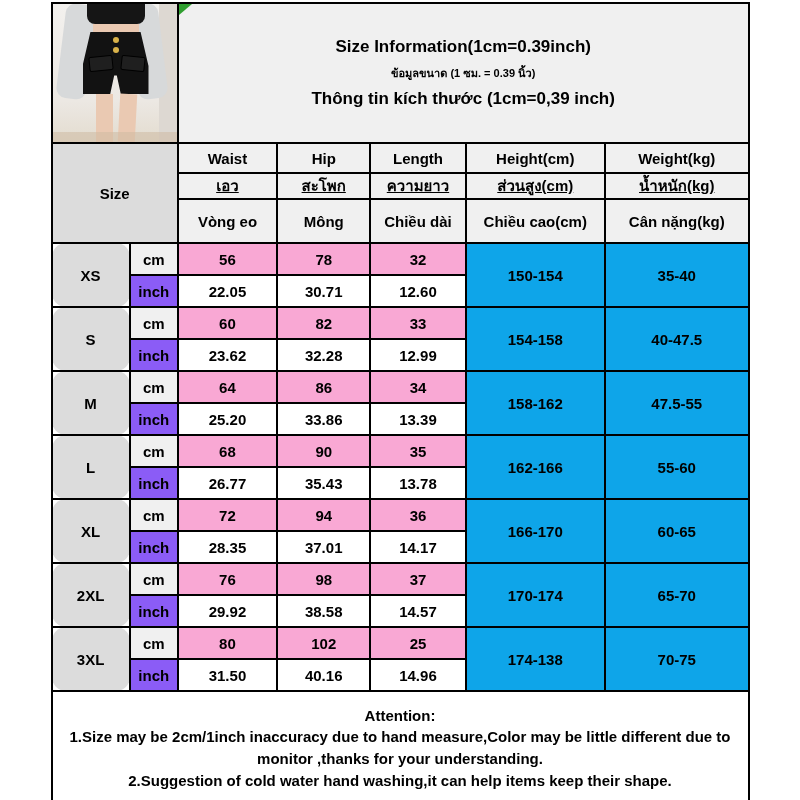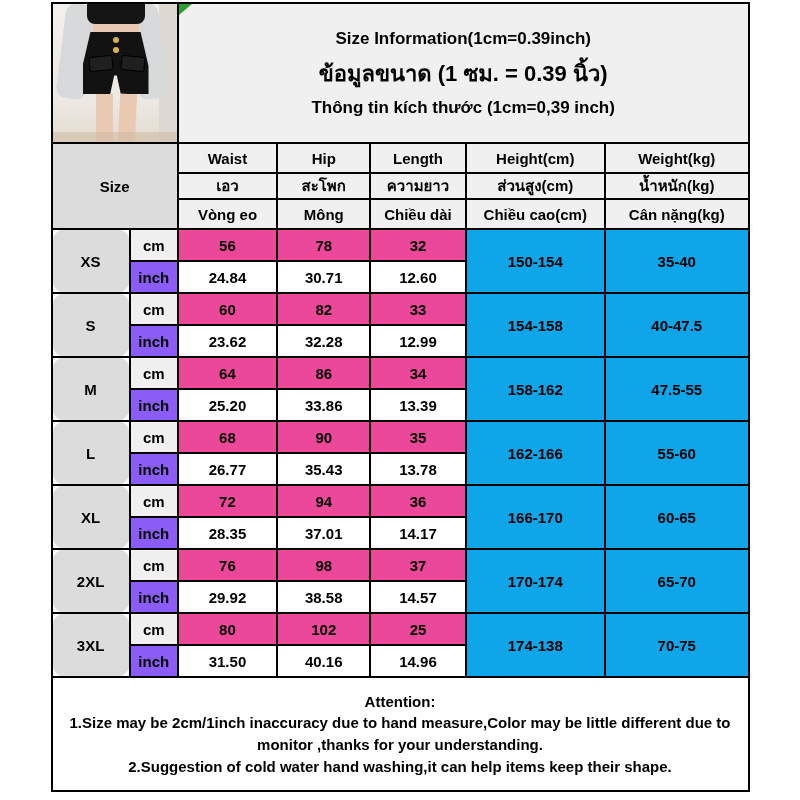--- a/index.html
+++ b/index.html
@@ -28,33 +28,33 @@
   .col-unit{width:48px;}
   .col-waist{width:99px;}
   .col-hip{width:93px;}
   .col-length{width:95px;}
   .col-height{width:139px;}
   .col-weight{width:143px;}
 
   .photo-cell{background:#fff;padding:0;}
   .title-cell{background:#f0f0f0;position:relative;}
   .title-en,.title-vi{font-size:17px;font-weight:bold;}
-  .title-th{font-size:22px;font-weight:bold;margin:7px 0;}
+  .title-th{font-size:11px;font-weight:bold;margin:7px 0;}
   .corner-triangle{
     position:absolute;top:0;left:0;width:0;height:0;
     border-top:11px solid #2f9e2f;
     border-right:13px solid transparent;
   }
   .size-head-cell{background:#dcdcdc;font-size:30px;font-weight:bold;}
   .hdr{background:#f0f0f0;}
   .hdr-th{font-size:14px;}
   .size-label-cell{background:#dcdcdc;font-size:17px;border-radius:14px;}
   .unit-cm{background:#f0f0f0;}
   .unit-inch{background:#8b5cf6;}
-  .val-cm{background:#ec4899;}
+  .val-cm{background:#f9a8d4;}
   .val-inch{background:#ffffff;}
   .range-cell{background:#0ea5e9;}
   .attention-cell{
     background:#fff;text-align:left;vertical-align:top;
     font-weight:normal;font-size:15px;line-height:1.45;
     padding:3px 6px;
     border-radius:16px;
   }
 
   
@@ -125,47 +125,47 @@
   </tr>
 
   <tr style="height:30px;">
     <td colspan="2" rowspan="3" class="size-head-cell">Size</td>
     <td class="hdr">Waist</td>
     <td class="hdr">Hip</td>
     <td class="hdr">Length</td>
     <td class="hdr">Height(cm)</td>
     <td class="hdr">Weight(kg)</td>
   </tr>
-  <tr style="height:19px;">
+  <tr style="height:19px;text-decoration:underline;">
     <td class="hdr hdr-th">เอว</td>
     <td class="hdr hdr-th">สะโพก</td>
     <td class="hdr hdr-th">ความยาว</td>
     <td class="hdr hdr-th">ส่วนสูง(cm)</td>
     <td class="hdr hdr-th">น้ำหนัก(kg)</td>
   </tr>
-  <tr style="height:30px;">
+  <tr style="height:44px;">
     <td class="hdr">Vòng eo</td>
     <td class="hdr">Mông</td>
     <td class="hdr">Chiều dài</td>
     <td class="hdr">Chiều cao(cm)</td>
     <td class="hdr">Cân nặng(kg)</td>
   </tr>
 
   <tr style="height:32px;">
     <td rowspan="2" class="size-label-cell">XS</td>
     <td class="unit-cm">cm</td>
     <td class="val-cm">56</td>
     <td class="val-cm">78</td>
     <td class="val-cm">32</td>
     <td rowspan="2" class="range-cell">150-154</td>
     <td rowspan="2" class="range-cell">35-40</td>
   </tr>
   <tr style="height:32px;">
     <td class="unit-inch">inch</td>
-    <td class="val-inch">24.84</td>
+    <td class="val-inch">22.05</td>
     <td class="val-inch">30.71</td>
     <td class="val-inch">12.60</td>
   </tr>
 
   <tr style="height:32px;">
     <td rowspan="2" class="size-label-cell">S</td>
     <td class="unit-cm">cm</td>
     <td class="val-cm">60</td>
     <td class="val-cm">82</td>
     <td class="val-cm">33</td>

